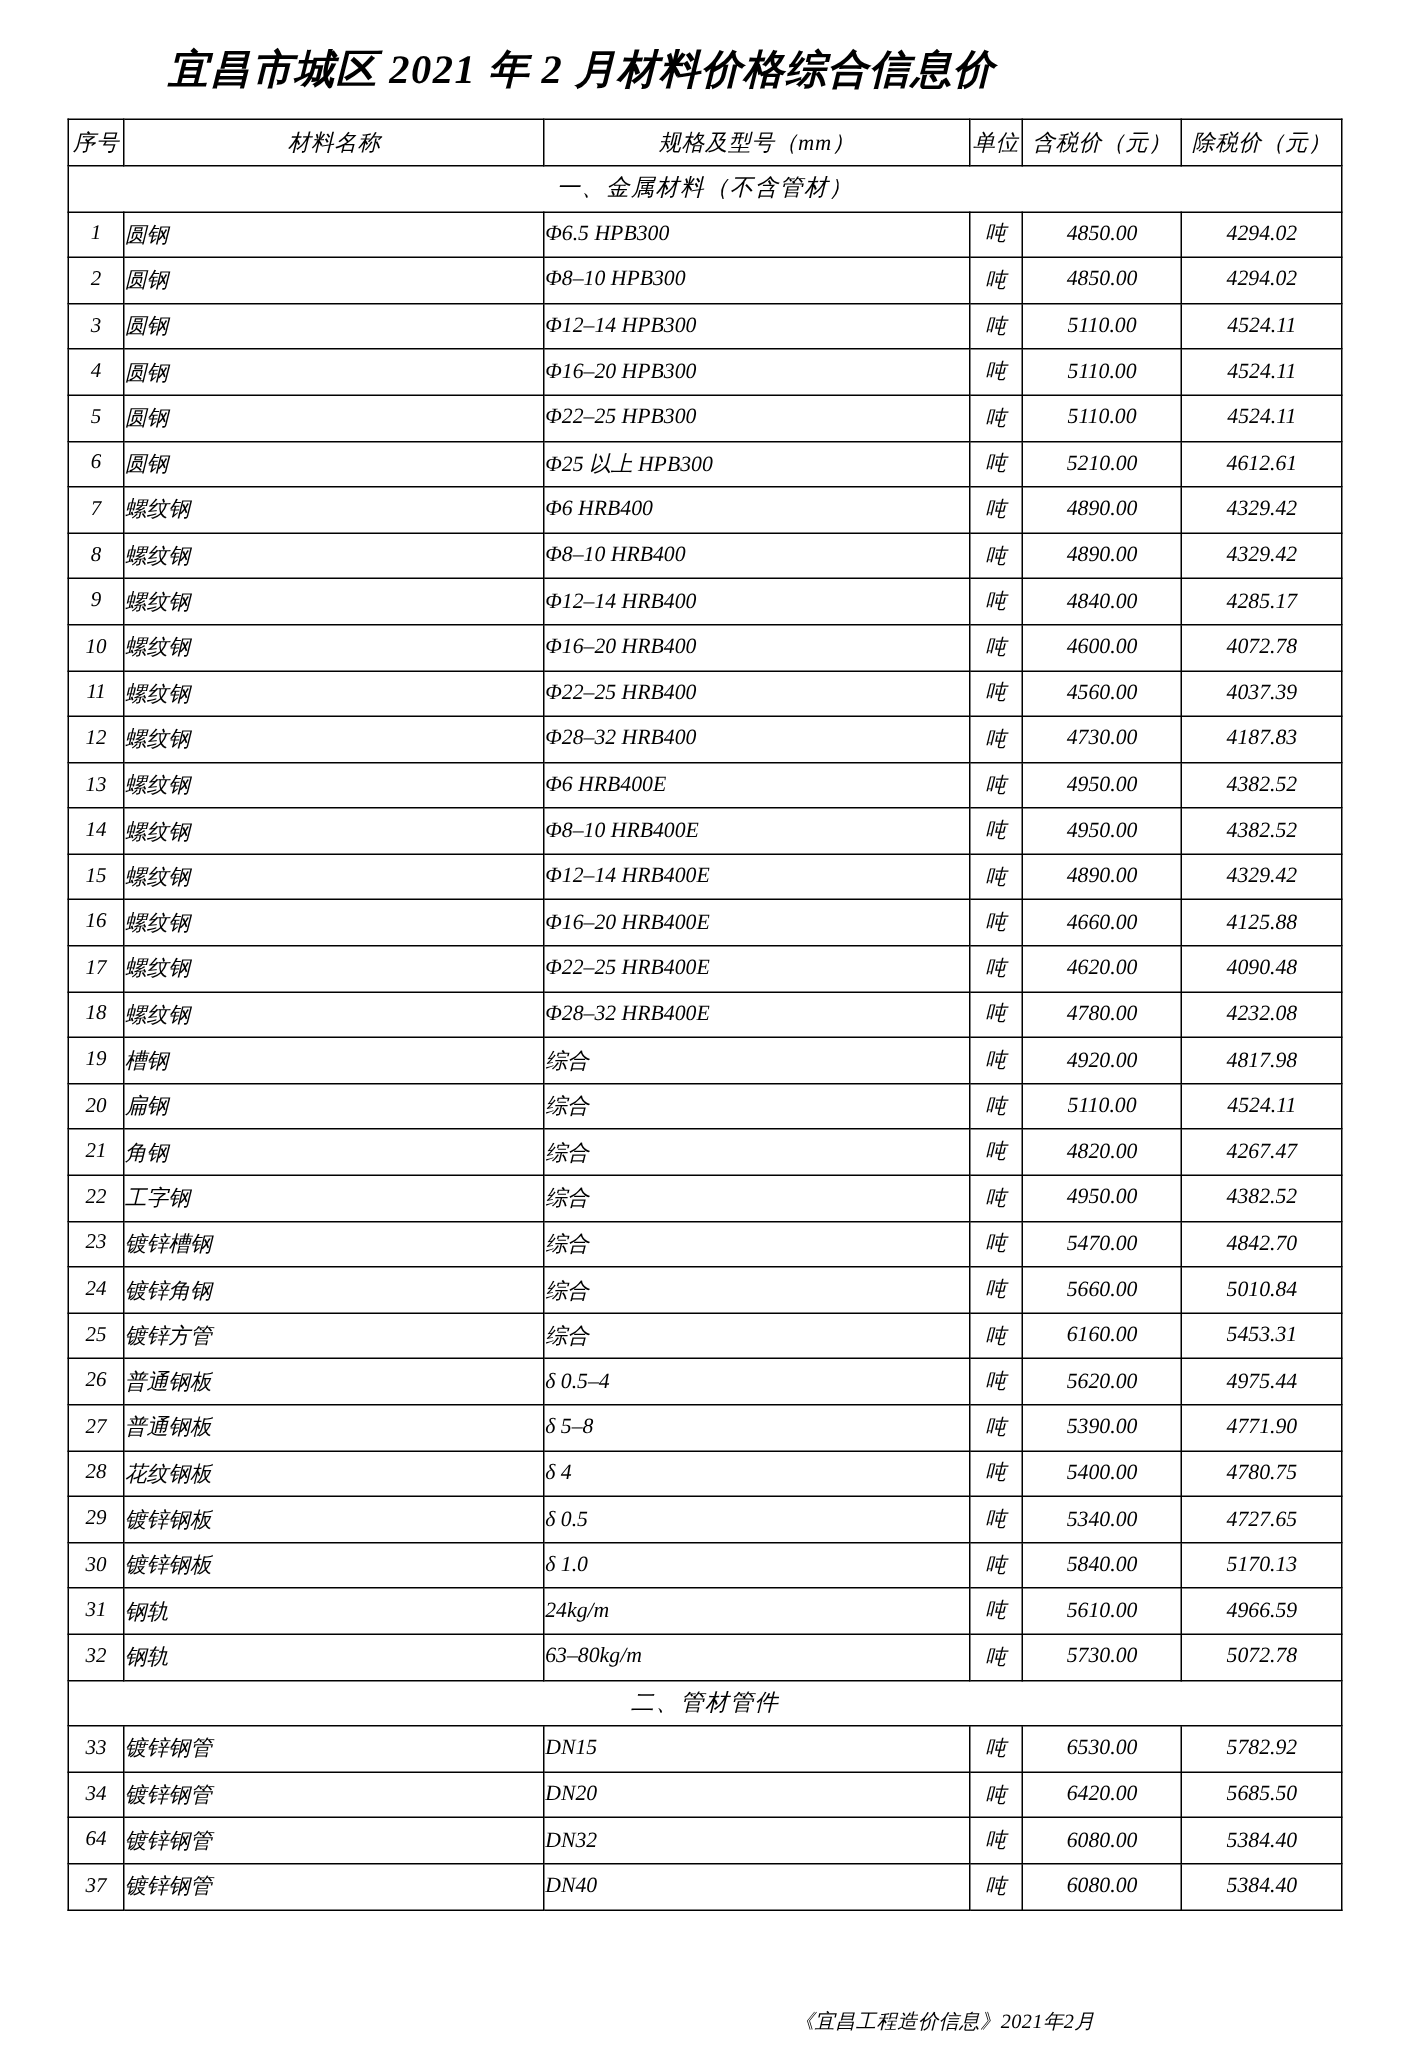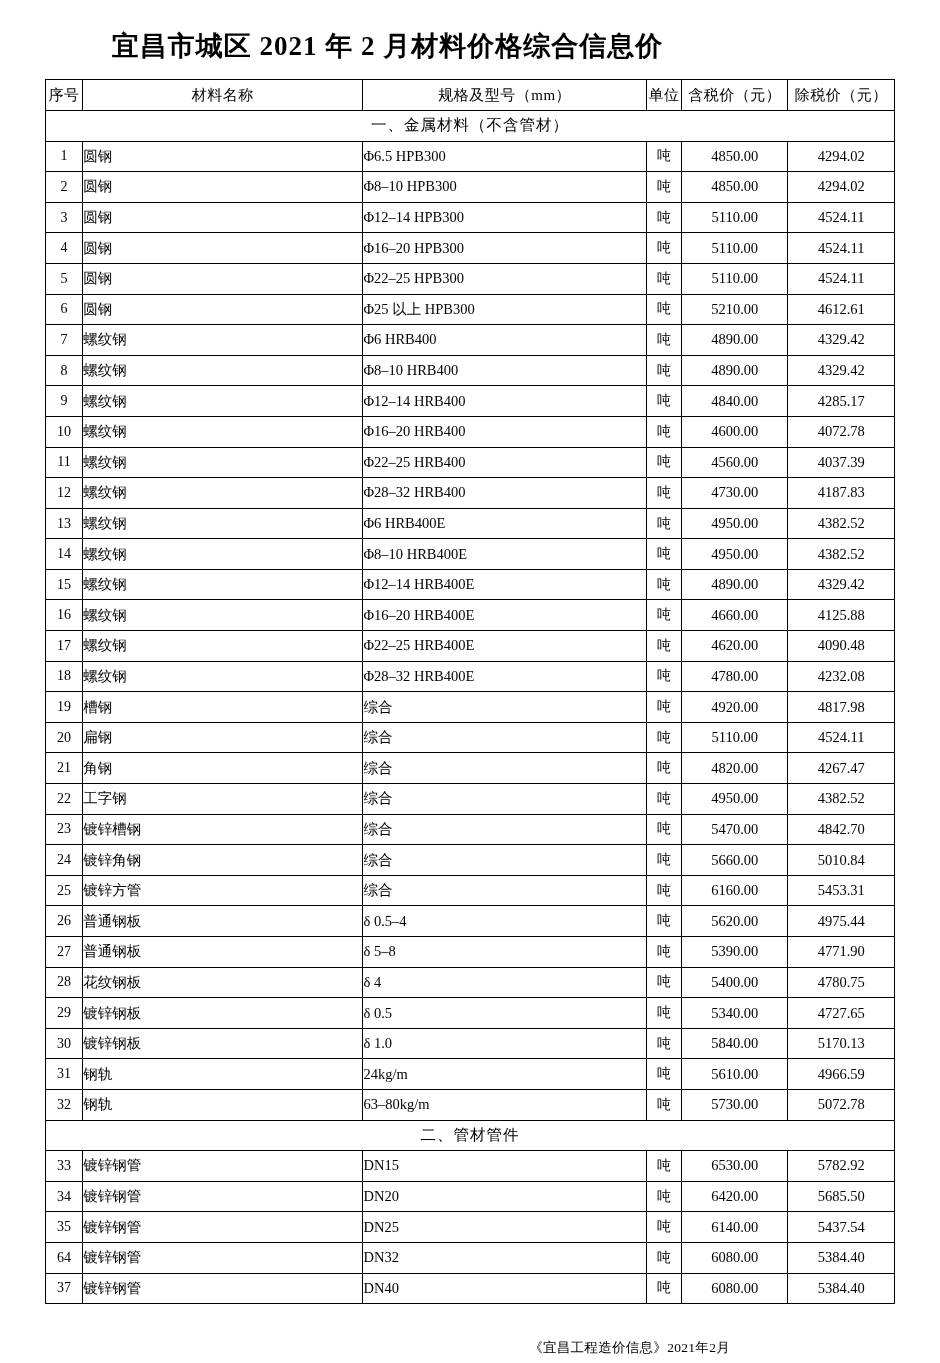--- a/index.html
+++ b/index.html
@@ -14,20 +14,21 @@
     color: #000000;
     position: relative;
     overflow: hidden;
   }
   .page {
     width: 775px;
     height: 1363px;
     position: relative;
     box-sizing: border-box;
     padding: 0 45px;
+    font-style: italic;
   }
   .doc-title {
     text-align: center;
     font-size: 27px;
     font-weight: bold;
     letter-spacing: 1px;
     padding-top: 30px;
     padding-bottom: 17px;
     line-height: 1.2;
     font-family: "Liberation Serif", "DejaVu Serif", serif;
@@ -399,28 +400,20 @@
         </tr>
         <tr>
           <td class="col-no">34</td>
           <td class="col-name">镀锌钢管</td>
           <td class="col-spec">DN20</td>
           <td class="col-unit">吨</td>
           <td class="col-taxed">6420.00</td>
           <td class="col-net">5685.50</td>
         </tr>
         <tr>
-          <td class="col-no">35</td>
-          <td class="col-name">镀锌钢管</td>
-          <td class="col-spec">DN25</td>
-          <td class="col-unit">吨</td>
-          <td class="col-taxed">6140.00</td>
-          <td class="col-net">5437.54</td>
-        </tr>
-        <tr>
           <td class="col-no">64</td>
           <td class="col-name">镀锌钢管</td>
           <td class="col-spec">DN32</td>
           <td class="col-unit">吨</td>
           <td class="col-taxed">6080.00</td>
           <td class="col-net">5384.40</td>
         </tr>
         <tr>
           <td class="col-no">37</td>
           <td class="col-name">镀锌钢管</td>

